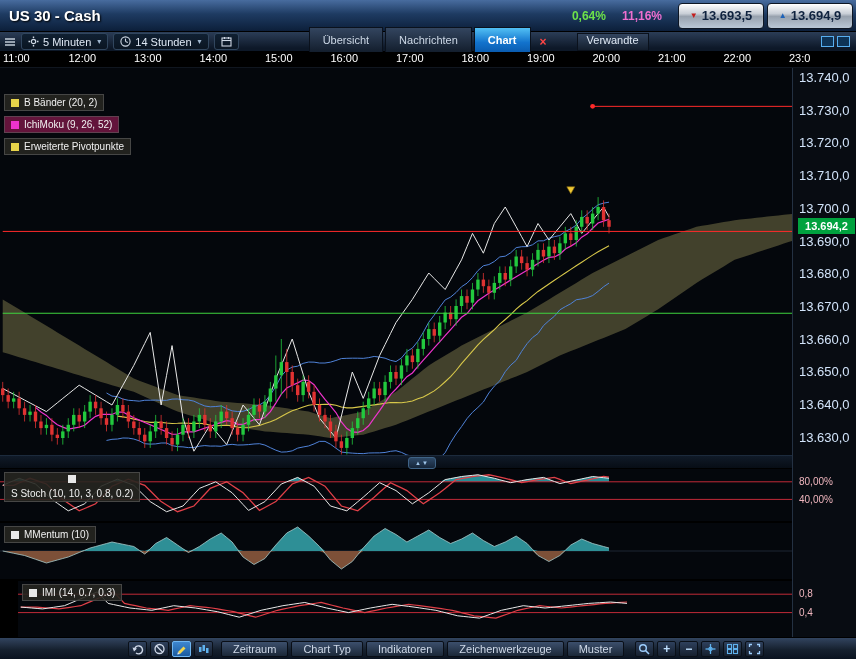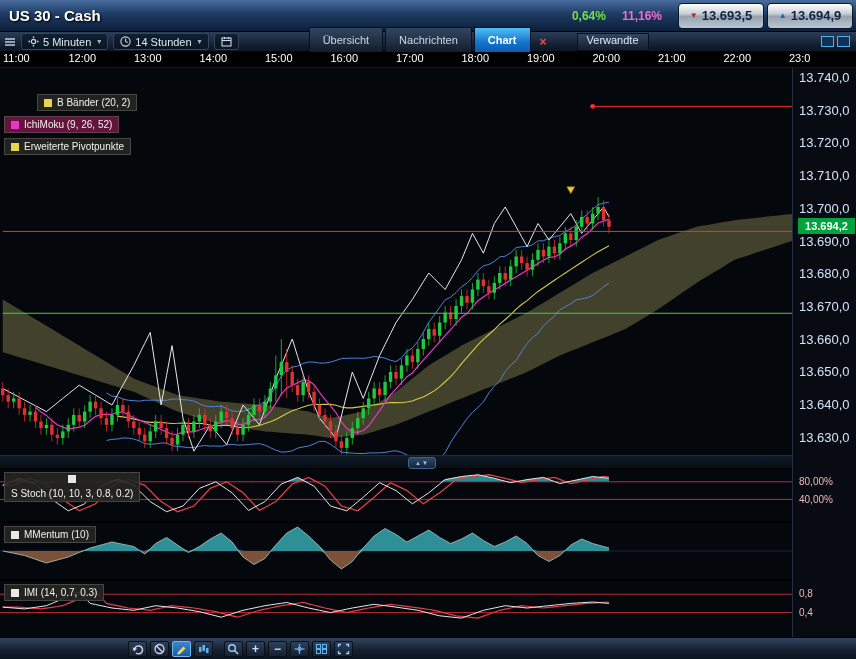--- a/index.html
+++ b/index.html
@@ -54,21 +54,21 @@
   .splitter{position:absolute;top:455px;left:0;width:792px;height:14px;
        background:linear-gradient(180deg,#101a28,#070d15);border-top:1px solid #1c2a3c;
        border-bottom:1px solid #000;box-sizing:border-box;}
   .handle{position:absolute;left:408px;top:1px;width:26px;height:10px;border:1px solid #3f6386;border-radius:3px;
        background:linear-gradient(180deg,#2d4866,#16263a);color:#9fc6ea;font-size:6px;line-height:10px;
        text-align:center;letter-spacing:1px;}
 
   .panel{position:absolute;left:0;width:792px;background:#04070c;}
   #p-stoch{top:469px;height:52px;}
   #p-mom{top:523px;height:56px;}
-  #p-imi{top:581px;height:56px;}
+  #p-imi{top:581px;height:56px;margin-left:18px;}
   .hsep{position:absolute;left:0;width:792px;height:2px;background:#000;}
   .pchip{position:absolute;left:4px;top:3px;}
 
   
   .axis{position:absolute;left:792px;top:68px;width:64px;height:569px;background:#080c12;
        border-left:1px solid #243142;box-sizing:border-box;}
   .ylabels{position:absolute;top:0;left:0;right:0;height:387px;display:flex;flex-direction:column;
        justify-content:space-between;padding:2px 0 10px;box-sizing:border-box;}
   .ylabels div{font-size:13px;color:#d2e4fa;padding-left:6px;}
   .badge{position:absolute;left:5px;right:1px;top:150px;height:16px;background:#00a23e;color:#fff;
@@ -420,21 +420,21 @@
         <line x1="609.02" y1="145.6" x2="609.02" y2="165.4" stroke="#e03232" stroke-width="0.8"></line>
         <rect x="607.3199999999999" y="152.2" width="3.4" height="6.600000000000023" fill="#e03232"></rect>
         <line x1="592.63" y1="38.35" x2="792" y2="38.35" stroke="#ff2a2a" stroke-width="1"></line>
         <circle cx="592.63" cy="38.35" r="2.4" fill="#ff2a2a"></circle>
         <line x1="2.73" y1="163.42" x2="792" y2="163.42" stroke="#ff2a2a" stroke-width="1"></line>
         <line x1="2.73" y1="245.26" x2="792" y2="245.26" stroke="#3ed43e" stroke-width="1"></line>
         <path d="M566.79,118.8 L574.79,118.8 L570.79,125.8 Z" fill="#f0c835" stroke="#8a6d10" stroke-width="0.6"></path>
       </svg>
     <div class="legends">
 
-    <div class="chip" style="background: rgba(38, 38, 32, 0.9); margin-left: 33px;">
+    <div class="chip" style="background: rgba(38, 38, 32, 0.9);">
           <span class="sw" style="background: rgb(232, 212, 74);"></span>
           <span>B Bänder (20, 2)</span>
         </div>
         <div class="chip" style="background: rgba(140, 25, 80, 0.7);">
           <span class="sw" style="background: rgb(238, 51, 204);"></span>
           <span>IchiMoku (9, 26, 52)</span>
         </div>
         <div class="chip" style="background: rgba(38, 38, 32, 0.9);">
           <span class="sw" style="background: rgb(232, 212, 74);"></span>
           <span>Erweiterte Pivotpunkte</span>
@@ -532,20 +532,38 @@
     </span>
     <span class="tico">
       <svg width="13" height="12">
           <g fill="#5fb2ee">
             <rect x="2" y="4" width="2.5" height="5"></rect>
             <rect x="5.5" y="2" width="2.5" height="6"></rect>
             <rect x="9" y="5" width="2.5" height="5"></rect>
           </g>
         </svg>
     </span>
+    <div style="display:flex;gap:3px;margin-left:5px;">
+
+    <button class="bbtn">
+          <span>Zeitraum</span>
+        </button>
+        <button class="bbtn">
+          <span>Chart Typ</span>
+        </button>
+        <button class="bbtn">
+          <span>Indikatoren</span>
+        </button>
+        <button class="bbtn">
+          <span>Zeichenwerkzeuge</span>
+        </button>
+        <button class="bbtn">
+          <span>Muster</span>
+        </button>
+      </div>
     <div class="zgrp">
       <span class="tico">
         <svg width="13" height="12">
             <circle cx="5" cy="5" r="3.3" fill="none" stroke="#9fd0ff" stroke-width="1.4"></circle>
             <line x1="7.5" y1="7.5" x2="11" y2="11" stroke="#9fd0ff" stroke-width="1.6"></line>
           </svg>
       </span>
       <span class="tico">+</span>
       <span class="tico">−</span>
       <span class="tico">

